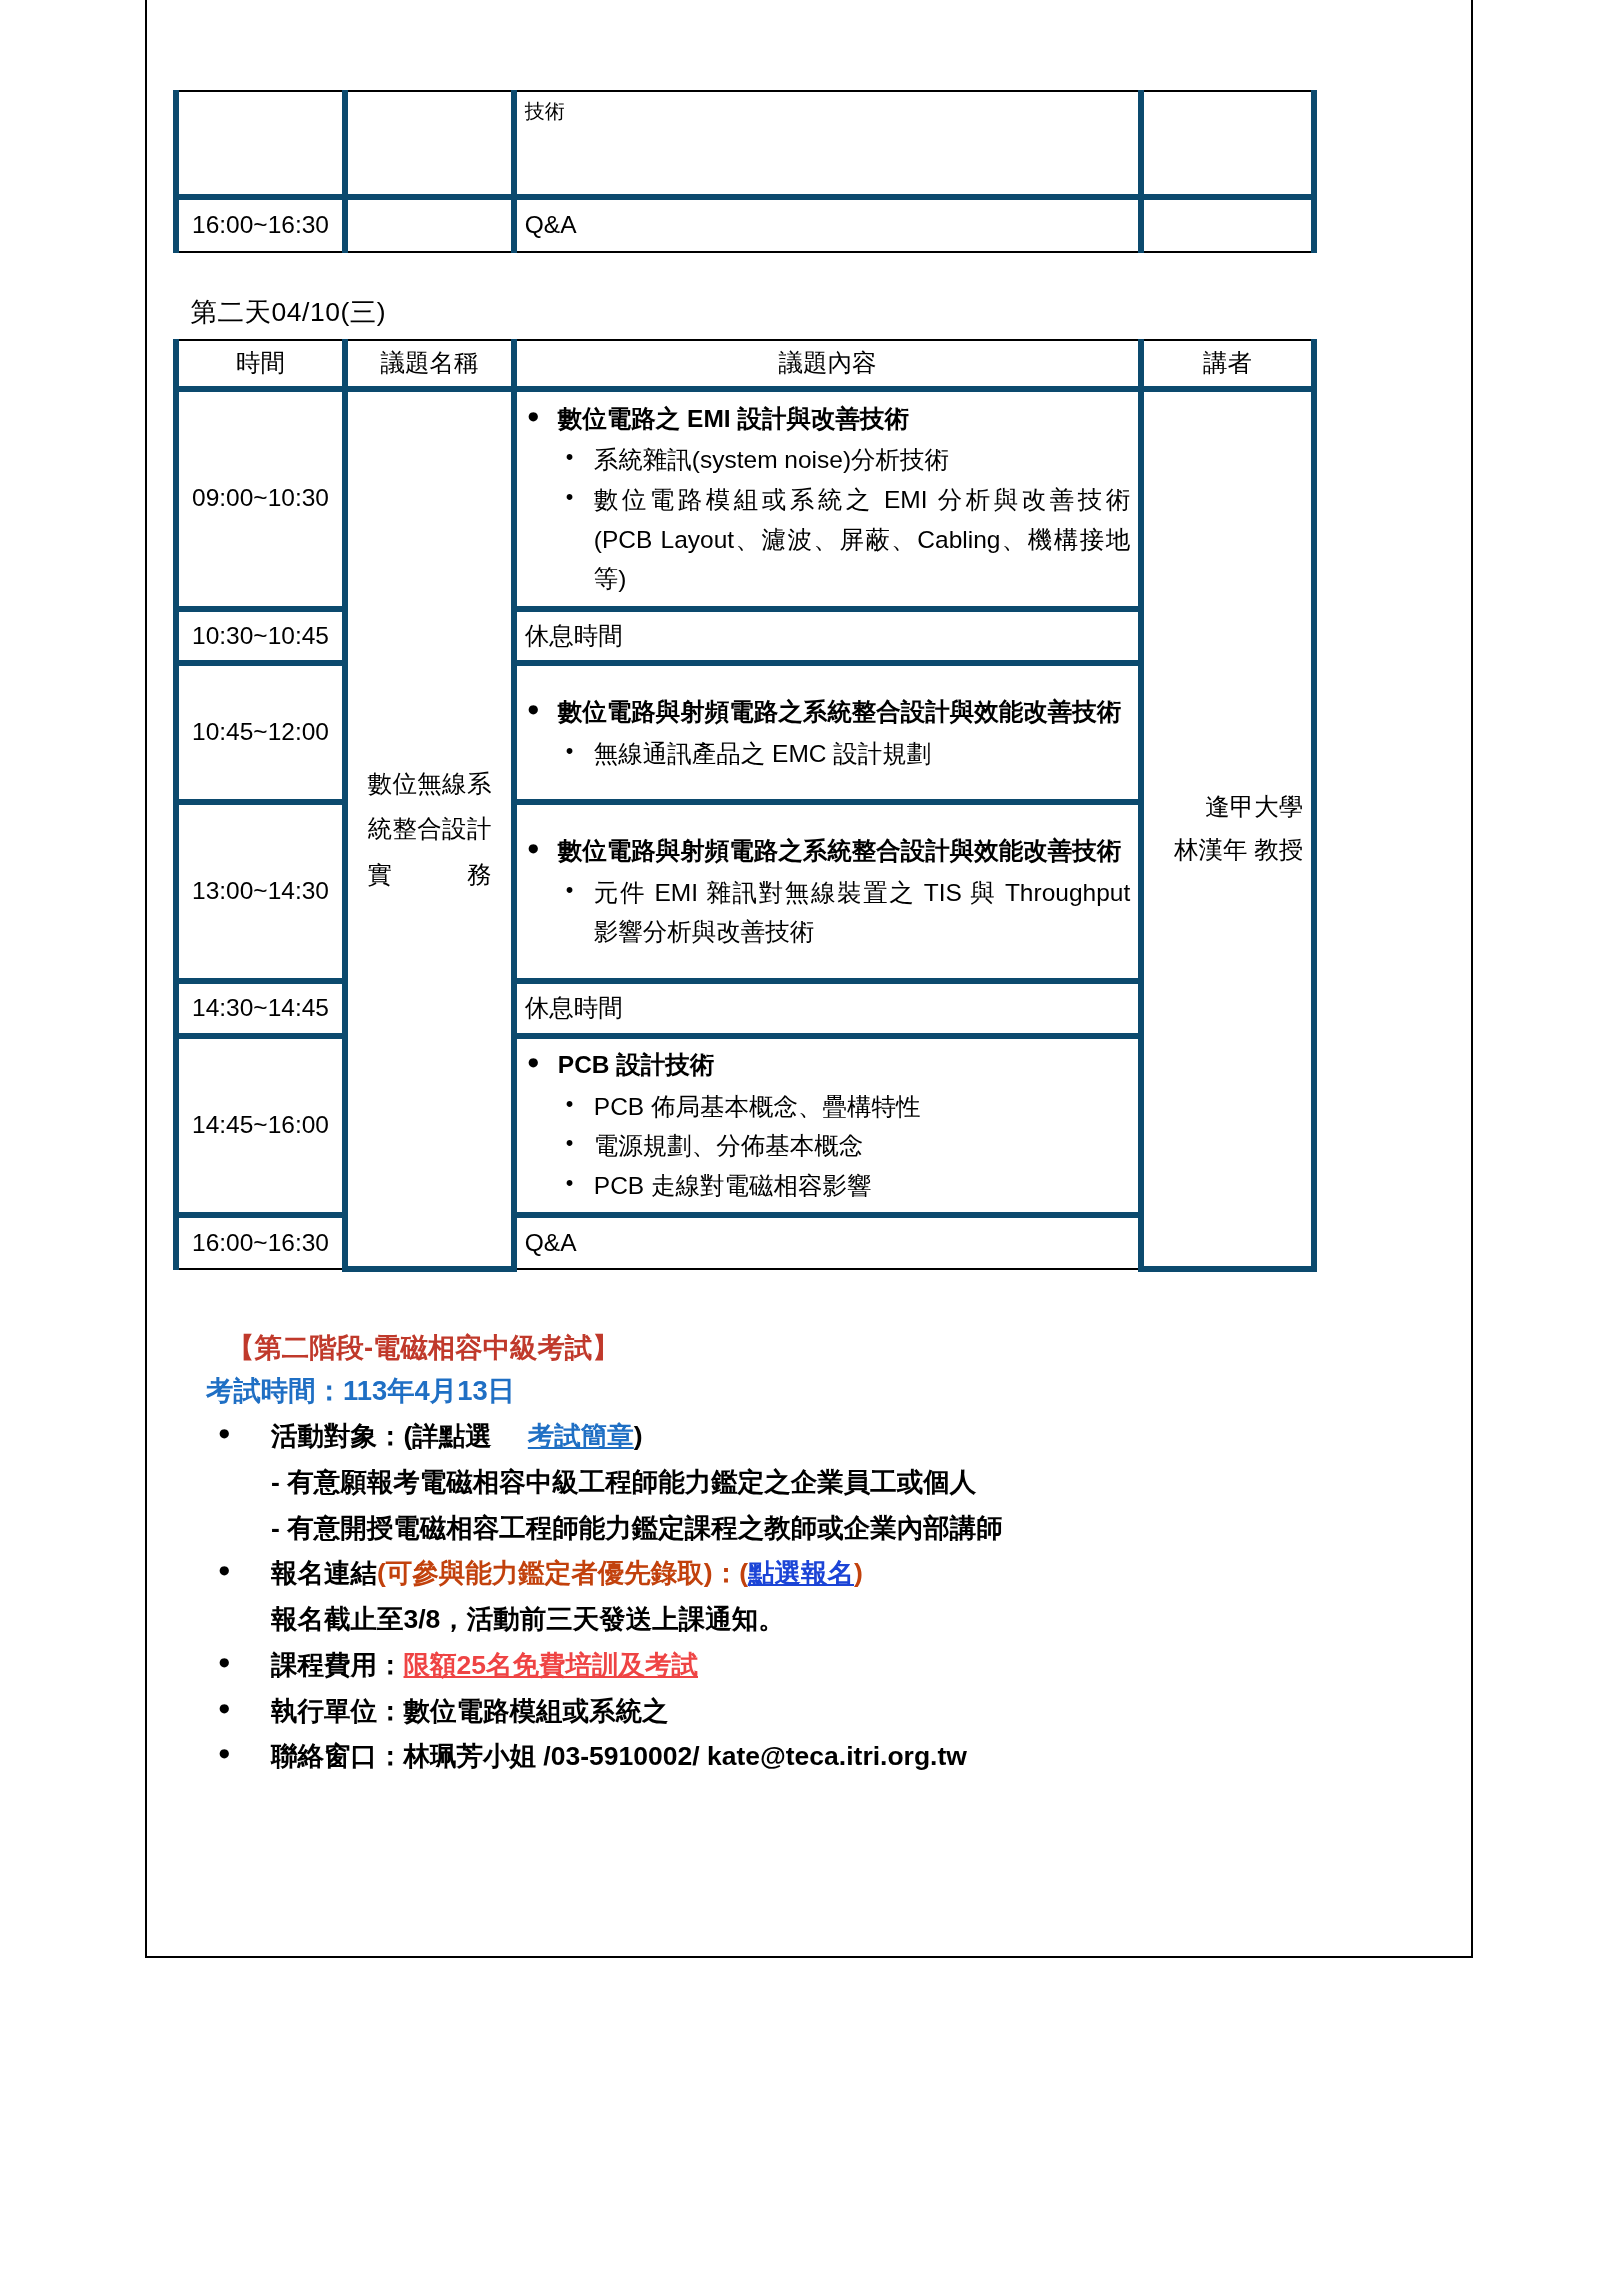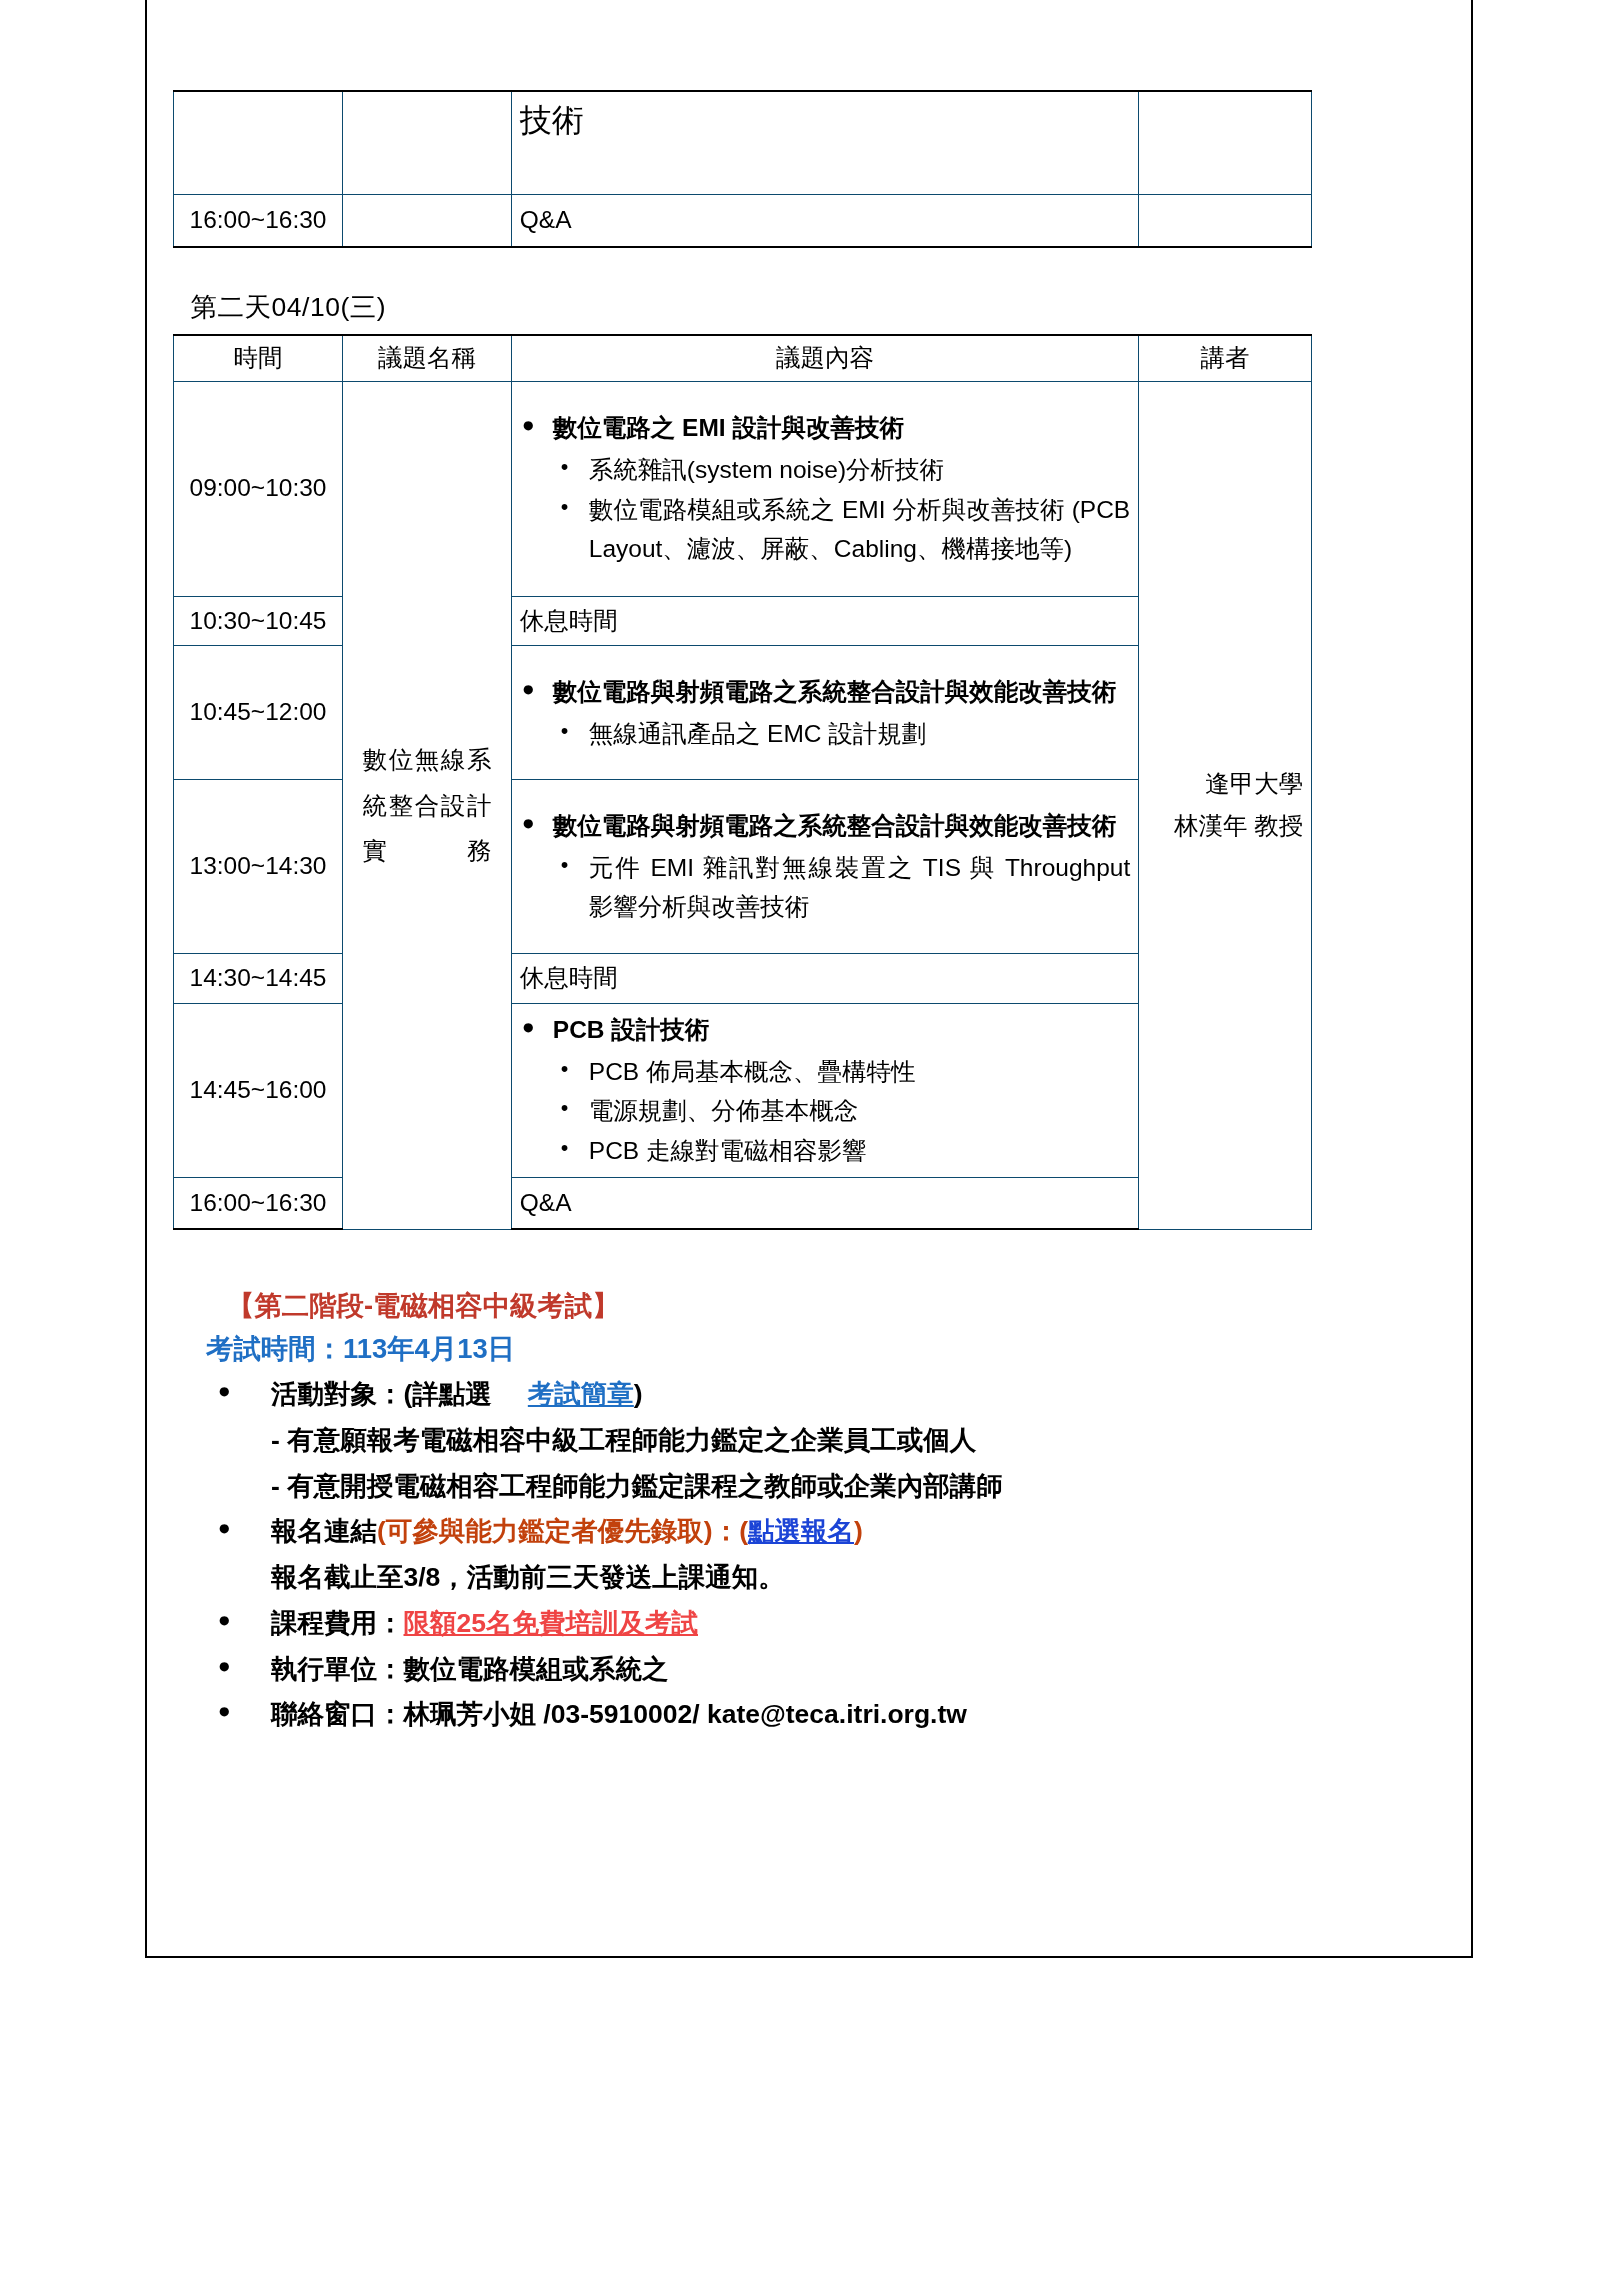--- a/index.html
+++ b/index.html
@@ -41,21 +41,21 @@
     width: 1274px;
   }
 
   table.sched {
     border-collapse: collapse;
     table-layout: fixed;
     width: 1137px;
     margin: 0;
   }
   table.sched td, table.sched th {
-    border: 1px solid #0c4a6e;
+    border: 6px solid #0c4a6e;
     padding: 3.9px 7.8px;
     vertical-align: middle;
     font-size: 24.5px;
     line-height: 1.5;
     font-weight: normal;
   }
   table.sched .thick-top { border-top: 2.9px solid #000; }
   table.sched .thick-bottom { border-bottom: 2.9px solid #000; }
 
   .col-time  { width: 169px; text-align: center; }
@@ -112,21 +112,21 @@
     text-justify: inter-ideograph;
     margin: 0;
   }
   ul.b2 > li::before {
     content: "\2022";
     position: absolute;
     left: 41px;
     top: 0;
     font-size: 21.6px;
   }
-  .plain-cell { font-size: 32px; }
+  .plain-cell { font-size: 20px; }
   .topic-vert {
     font-size: 24.5px;
     line-height: 1.85;
     text-align: justify;
     text-align-last: justify;
     padding: 0 11.8px;
   }
   .spk-cell { font-size: 24.5px; line-height: 1.75; padding-left: 13.7px; text-align: right; }
 
   

